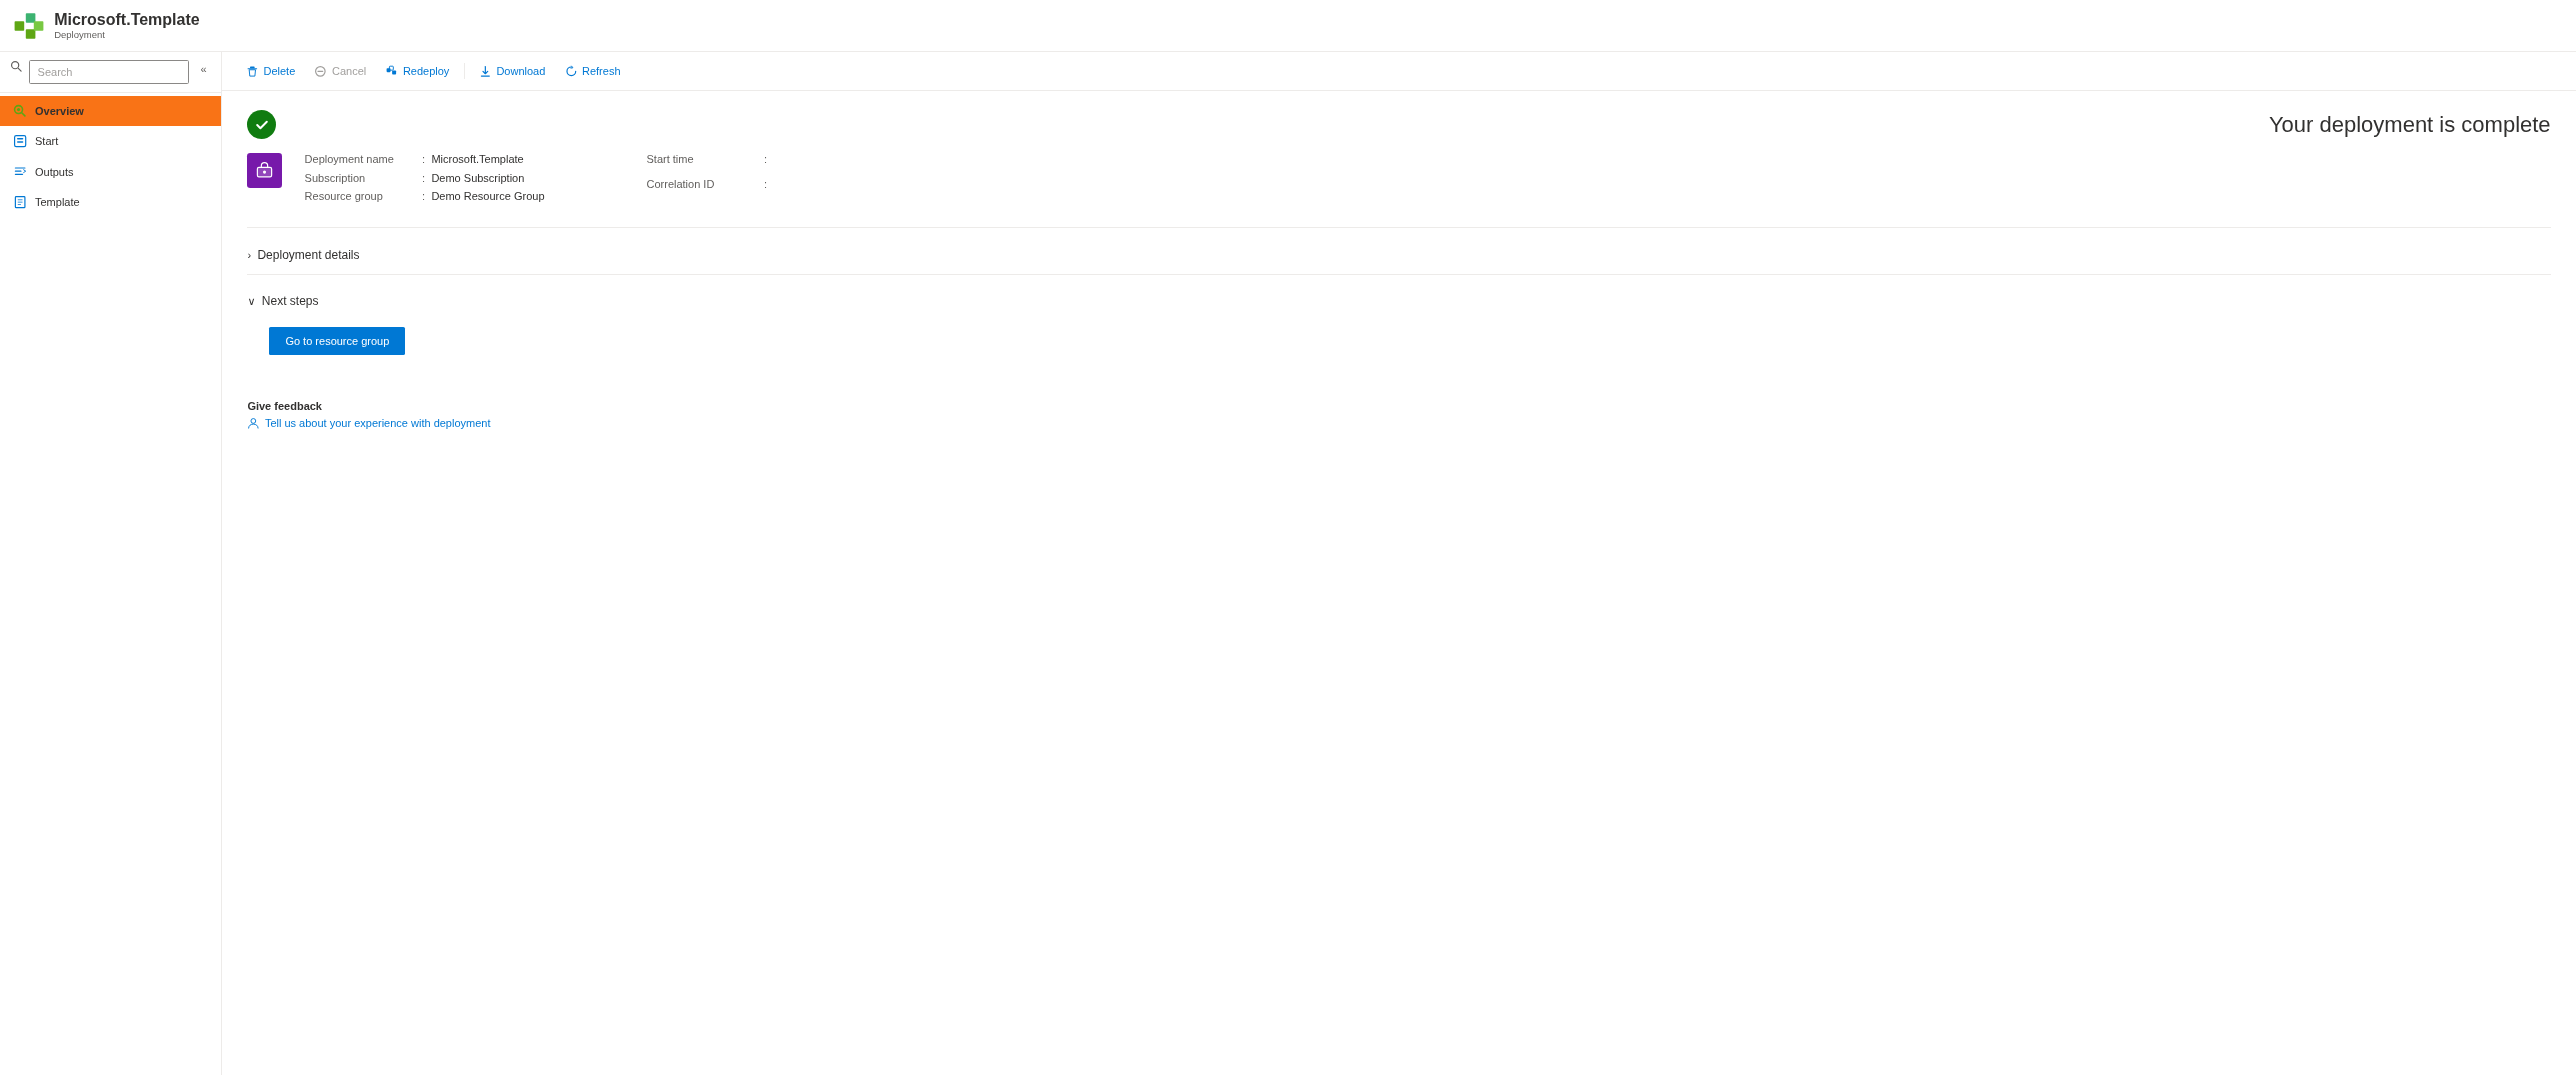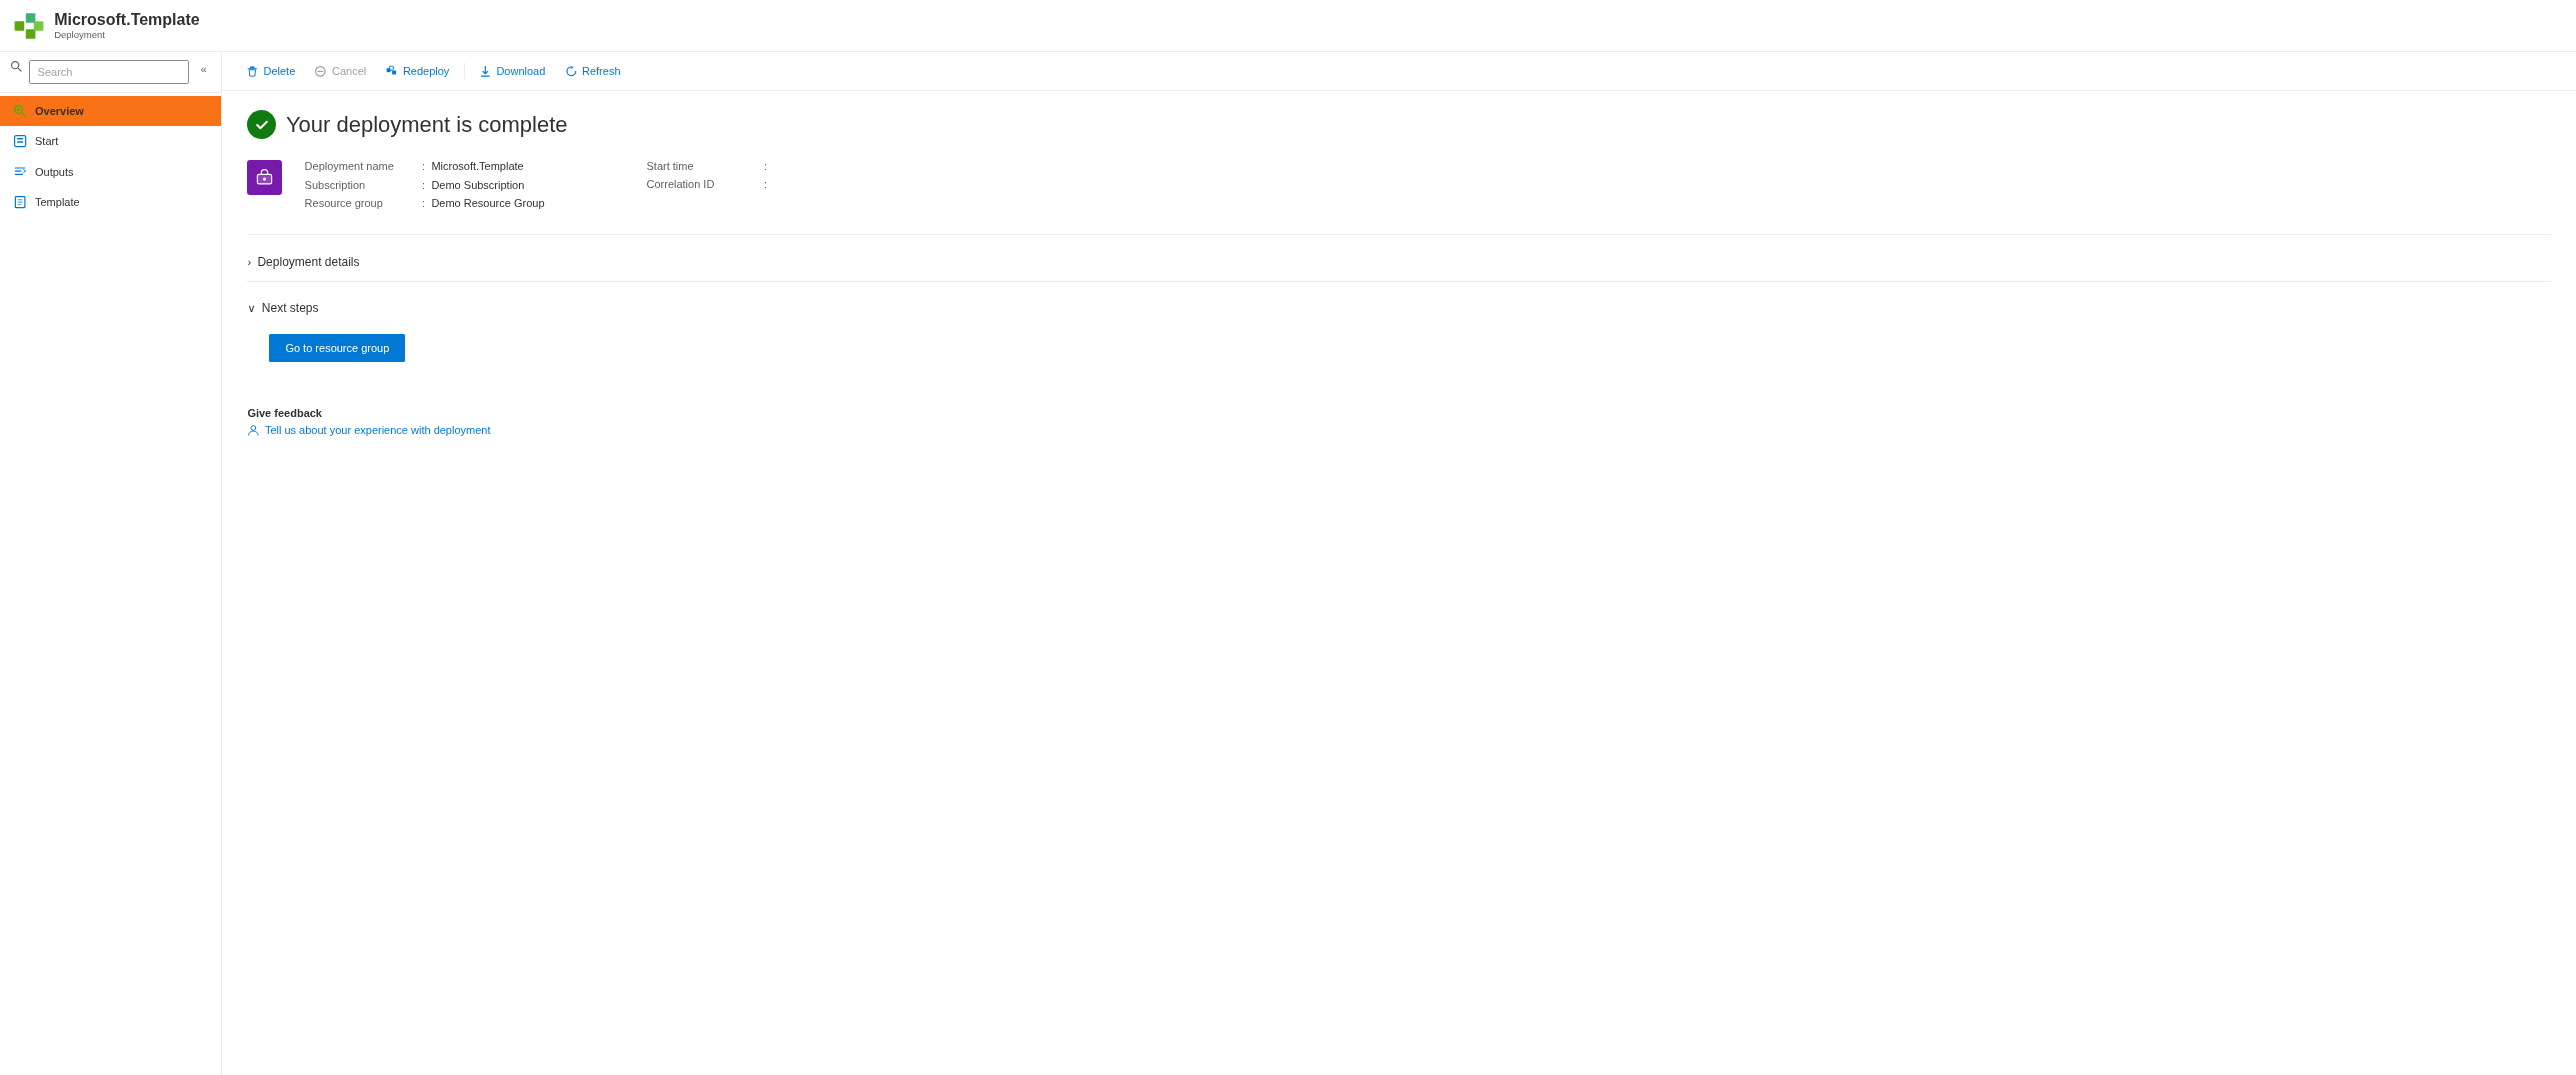--- a/index.html
+++ b/index.html
@@ -31,33 +31,33 @@
 
     
     .toolbar { display: flex; align-items: center; gap: 3.2px; padding: 8px 16px; border-bottom: 0.8px solid #edebe9; }
     .toolbar-btn { display: flex; align-items: center; gap: 4.8px; background: none; border: none; cursor: pointer; color: #0078d4; font-size: 11px; padding: 4.8px 8px; border-radius: 1.6px; }
     .toolbar-btn.disabled { color: #a19f9d; cursor: default; }
     .toolbar-sep { width: 0.8px; height: 16px; background: #edebe9; margin: 0 3.2px; }
 
     
     .main-content { padding: 19px 25.4px; }
 
-    .deployment-header { display: flex; align-items: center; gap: 9.5px; margin-bottom: 21px; }
+    .deployment-header { display: flex; align-items: center; gap: 9.5px; margin-bottom: 14px; justify-content: space-between; }
     .success-icon { width: 29px; height: 29px; background: #107c10; border-radius: 50%; display: flex; align-items: center; justify-content: center; color: white; font-size: 16px; flex-shrink: 0; }
     .deployment-title { font-size: 22px; font-weight: 300; color: #323130; }
 
     .deployment-info { display: flex; gap: 38px; margin-left: 0; margin-bottom: 25.4px; }
     .info-icon { width: 35px; height: 35px; background: #7719aa; border-radius: 3.2px; display: flex; align-items: center; justify-content: center; color: white; font-size: 16px; flex-shrink: 0; margin-right: 9.5px; align-self: flex-start; }
     .info-fields { display: flex; flex-direction: column; gap: 6.4px; }
     .field-row { display: flex; align-items: center; gap: 3.2px; }
     .field-label { color: #605e5c; font-size: 11px; min-width: 111px; }
     .field-sep { color: #605e5c; margin: 0 3.2px; }
     .field-value { font-size: 11px; color: #323130; font-weight: 500; }
 
-    .right-fields { display: flex; flex-direction: column; gap: 6px; margin-left: 64px; }
+    .right-fields { display: flex; flex-direction: column; gap: 13px; margin-left: 64px; }
 
     
     .section { margin-bottom: 6.4px; border-top: 0.8px solid #edebe9; padding-top: 12.7px; }
     .section-header { display: flex; align-items: center; gap: 6.4px; cursor: pointer; padding: 6.4px 0; }
     .section-toggle { font-size: 11px; color: #323130; }
     .section-title { font-size: 12px; font-weight: 400; color: #323130; }
 
     
     .next-steps-content { padding: 12.7px 0 12.7px 22px; }
     .goto-btn { background: #0078d4; color: white; border: none; padding: 8px 16px; font-size: 11px; cursor: pointer; border-radius: 1.6px; font-weight: 500; }

